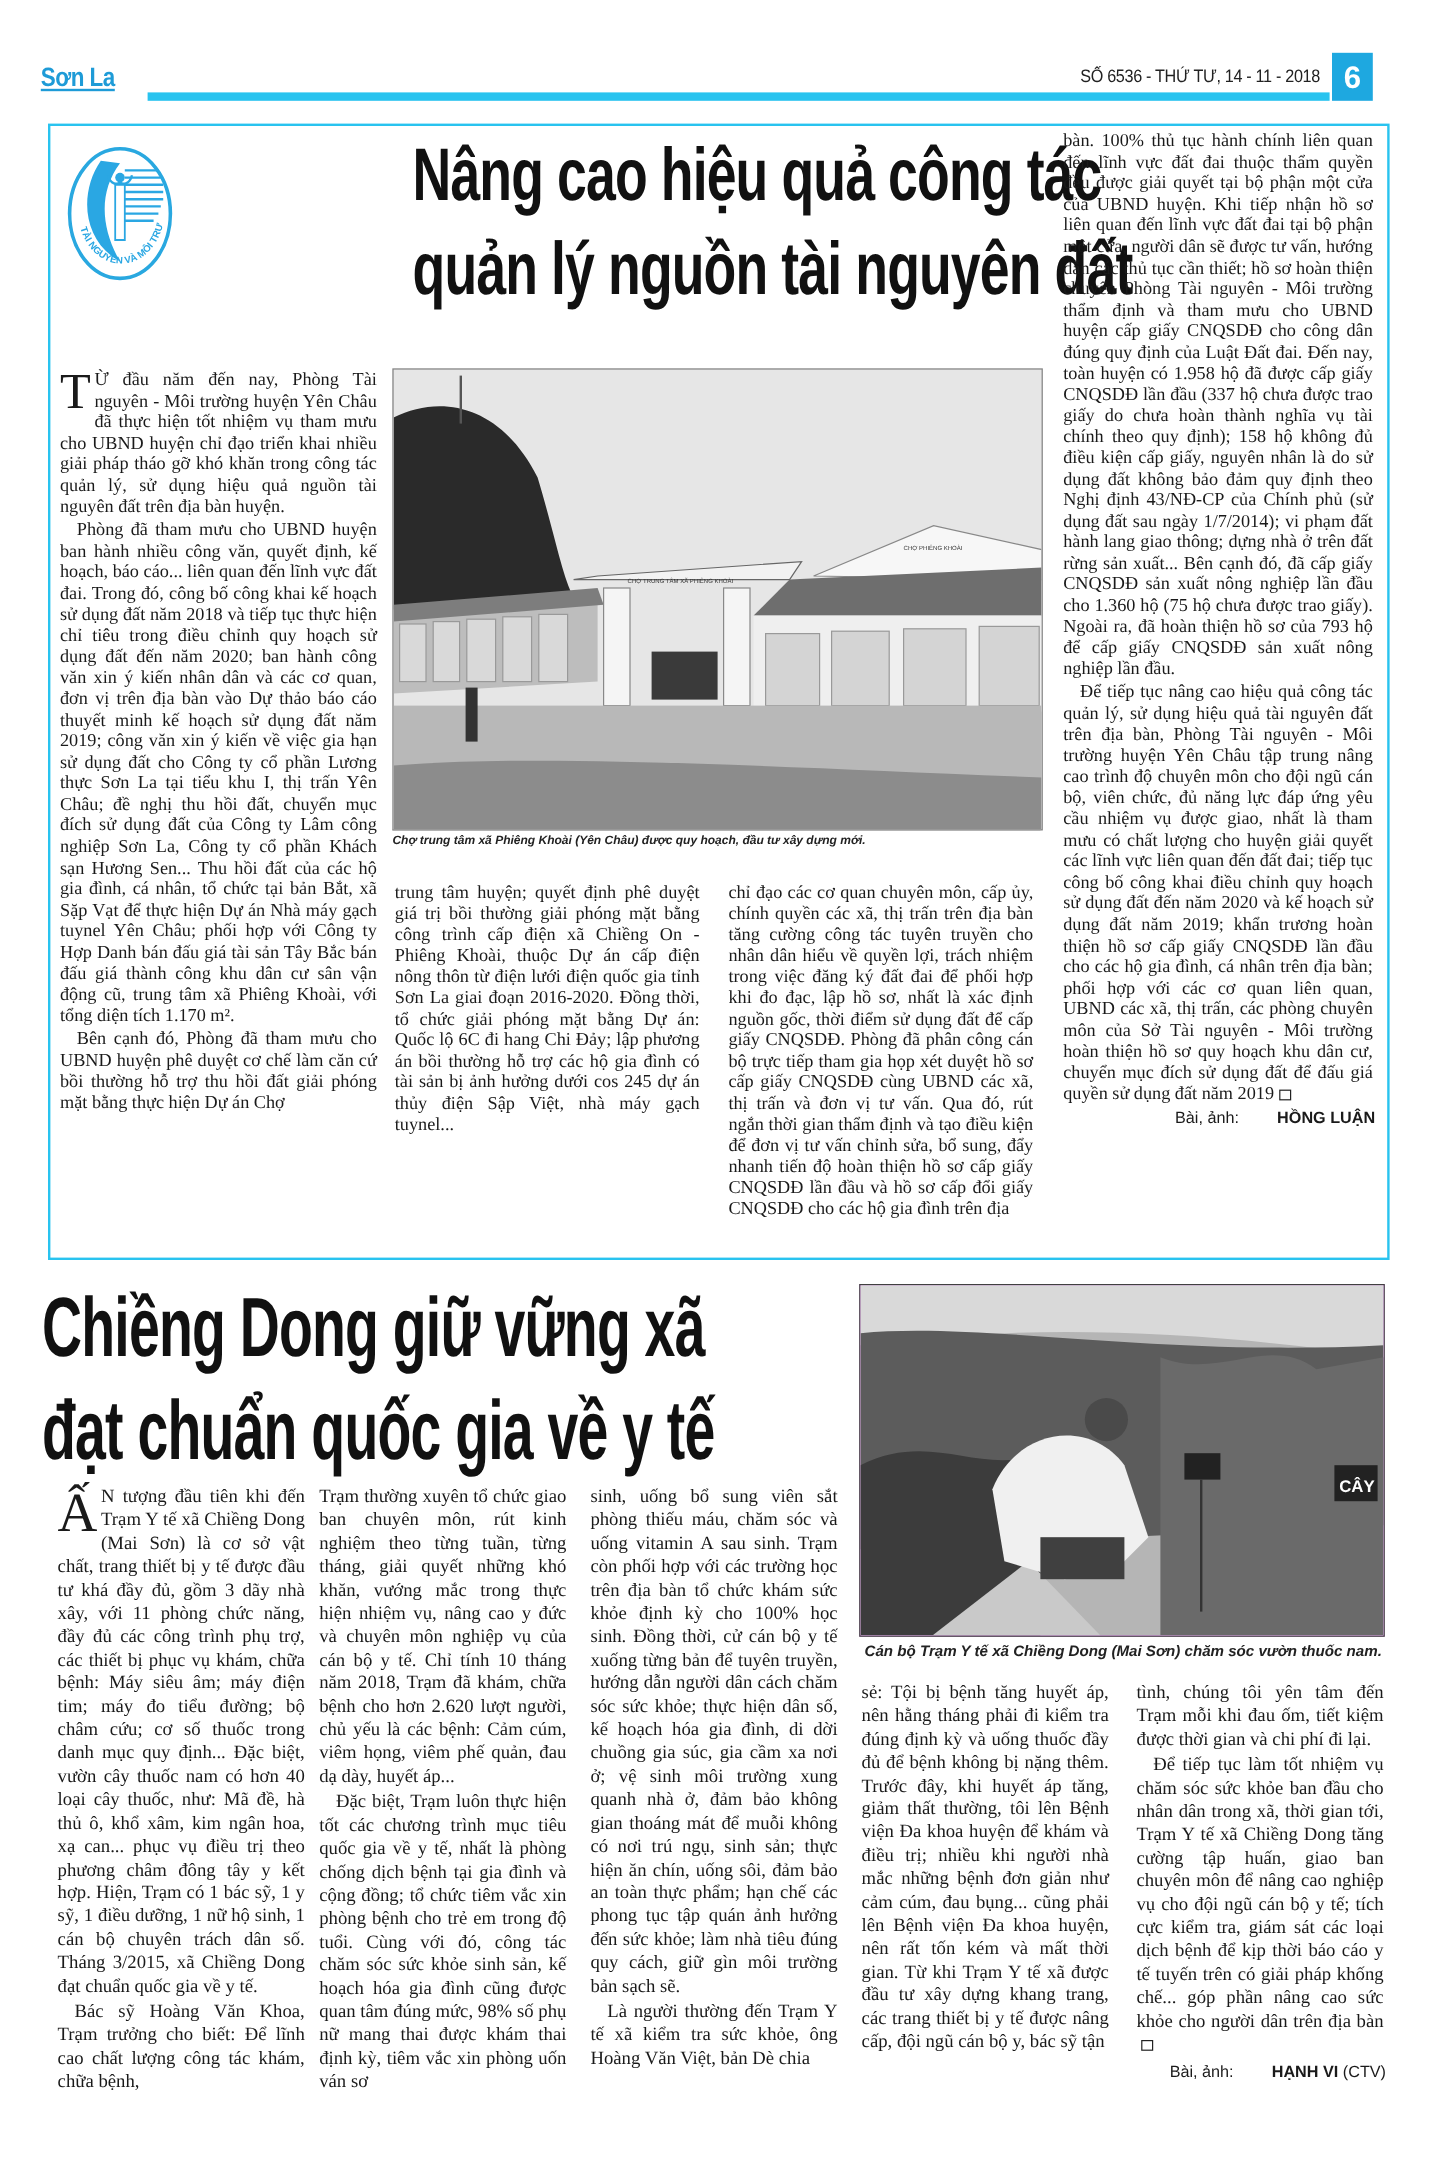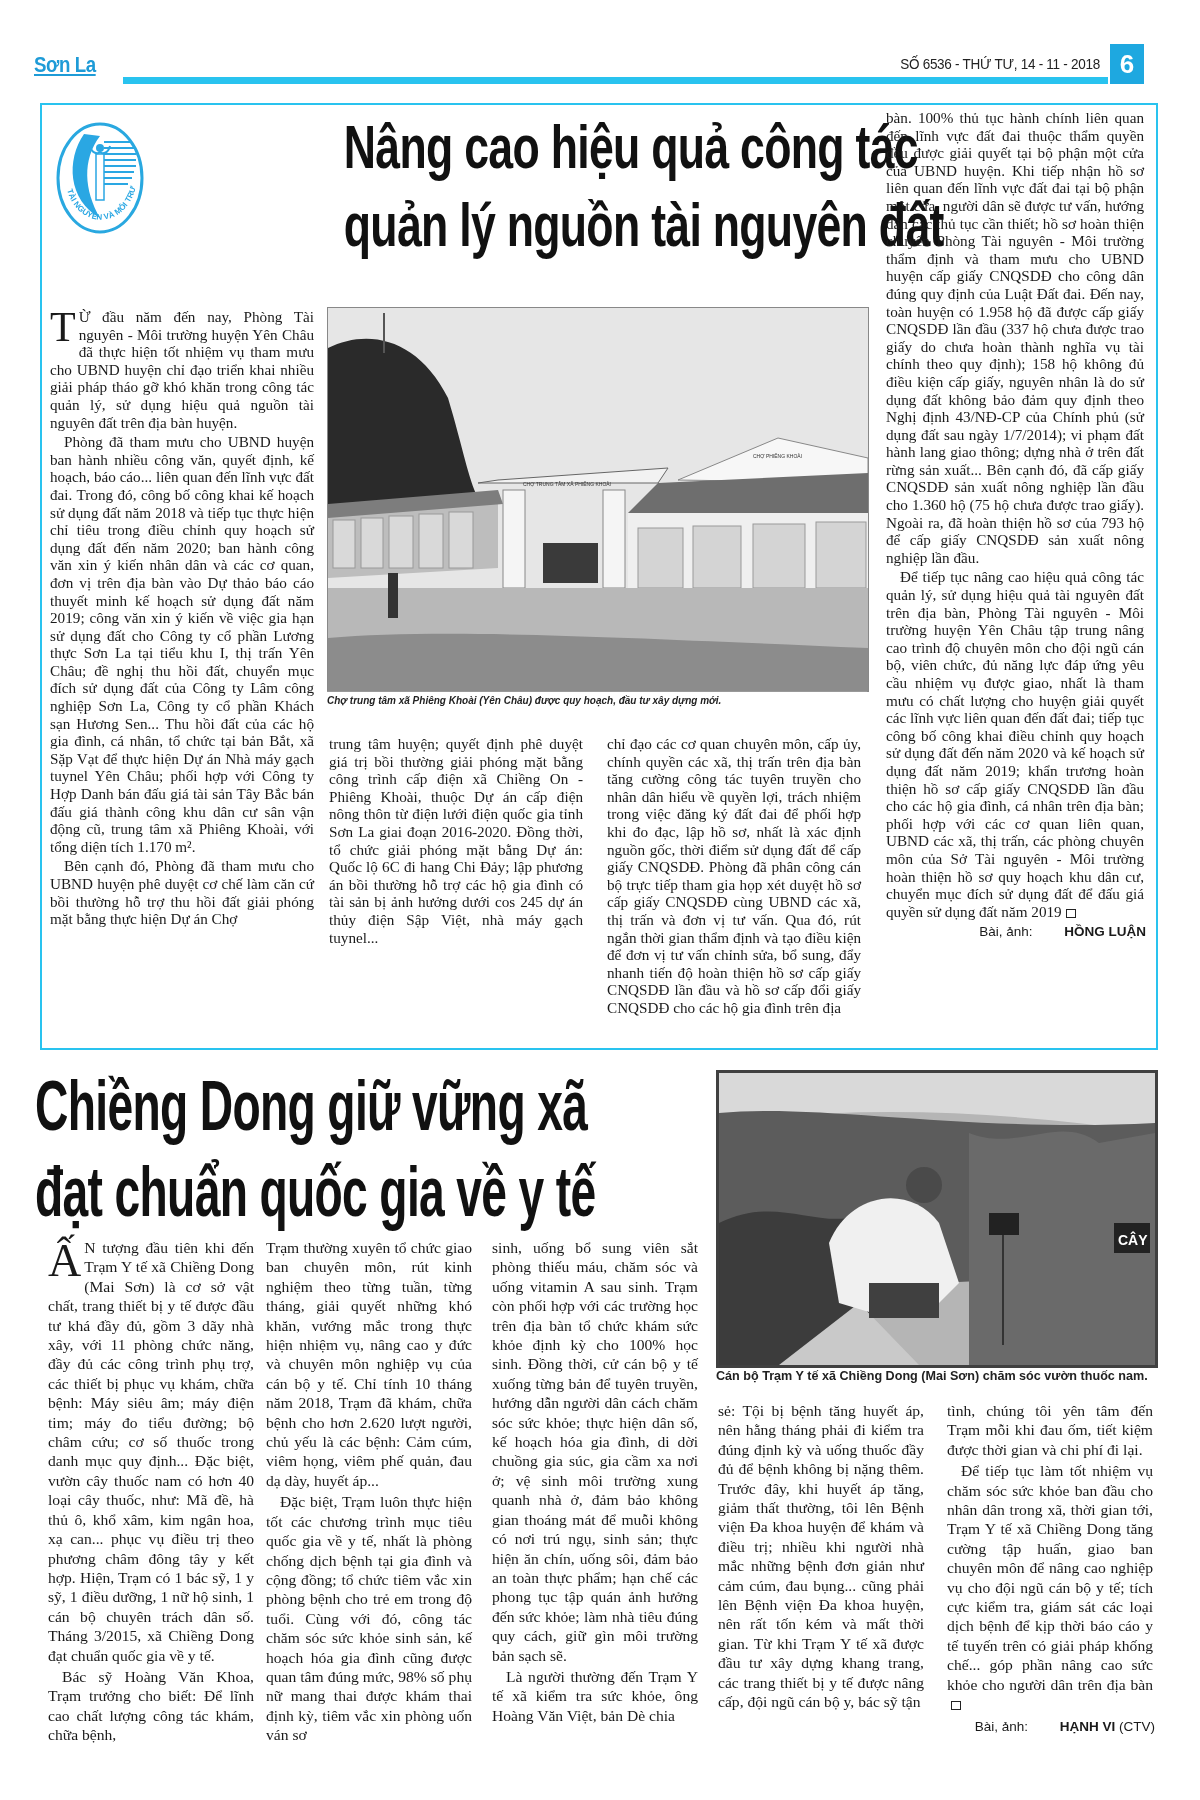--- a/index.html
+++ b/index.html
@@ -30,22 +30,22 @@
   .photo1 { position:absolute; left:327px; top:307px; width:540px; height:383px; border:1px solid #888; background:#cfcfcf; overflow:hidden; }
   .caption1 { position:absolute; left:327px; top:695px; width:540px; font-family:"Liberation Sans", sans-serif; font-style:italic; font-weight:bold; font-size:10px; color:#222; }
   .photo-rule { position:absolute; left:327px; top:691px; width:540px; height:1px; background:#999; }
 
   .byline { text-align:right; font-family:"Liberation Sans", sans-serif; font-size:13.5px; margin-top:3px; }
   .byline b { font-weight:bold;margin-left:28px; }
   .endmark { display:inline-block; width:8px; height:7px; border:1px solid #222; margin-left:4px; vertical-align:middle; }
 
   
   .headline2 { position:absolute; left:35px; top:1063px; width:900px; font-family:"Liberation Sans", sans-serif; font-weight:bold; font-size:70px; line-height:86px; letter-spacing:-1px; color:#111; transform:scaleX(0.66); transform-origin:left top; white-space:nowrap; }
-  .photo2 { position:absolute; left:716px; top:1070px; width:436px; height:292px; border:3px solid #404040; background:#f0abfc; overflow:hidden; }
-  .caption2 { position:absolute; left:716px; top:1369px; width:440px; font-family:"Liberation Sans", sans-serif; font-weight:bold; font-size:12.6px; color:#222; }
+  .photo2 { position:absolute; left:716px; top:1070px; width:436px; height:292px; border:1px solid #404040; background:#f0abfc; overflow:hidden; }
+  .caption2 { position:absolute; left:716px; top:1369px; width:440px; font-family:"Liberation Sans", sans-serif; font-style:italic; font-weight:bold; font-size:12.6px; color:#222;text-align:center; }
   .a2c1 { left:46px; top:1236px; width:210px; }
   .a2c2 { left:264px; top:1236px; width:210px; }
   .a2c3 { left:490px; top:1236px; width:210px; }
   .a2c4 { left:716px; top:1399px; width:210px; }
   .a2c5 { left:945px; top:1399px; width:210px; }
   .a2c1, .a2c2, .a2c3, .a2c4, .a2c5 { font-size:15.6px; line-height:19.4px; }
   .dropcap2 { float:left; font-size:46px; line-height:38px; margin:4px 3px 0 0; }
 </style>
 </head>
 <body>

